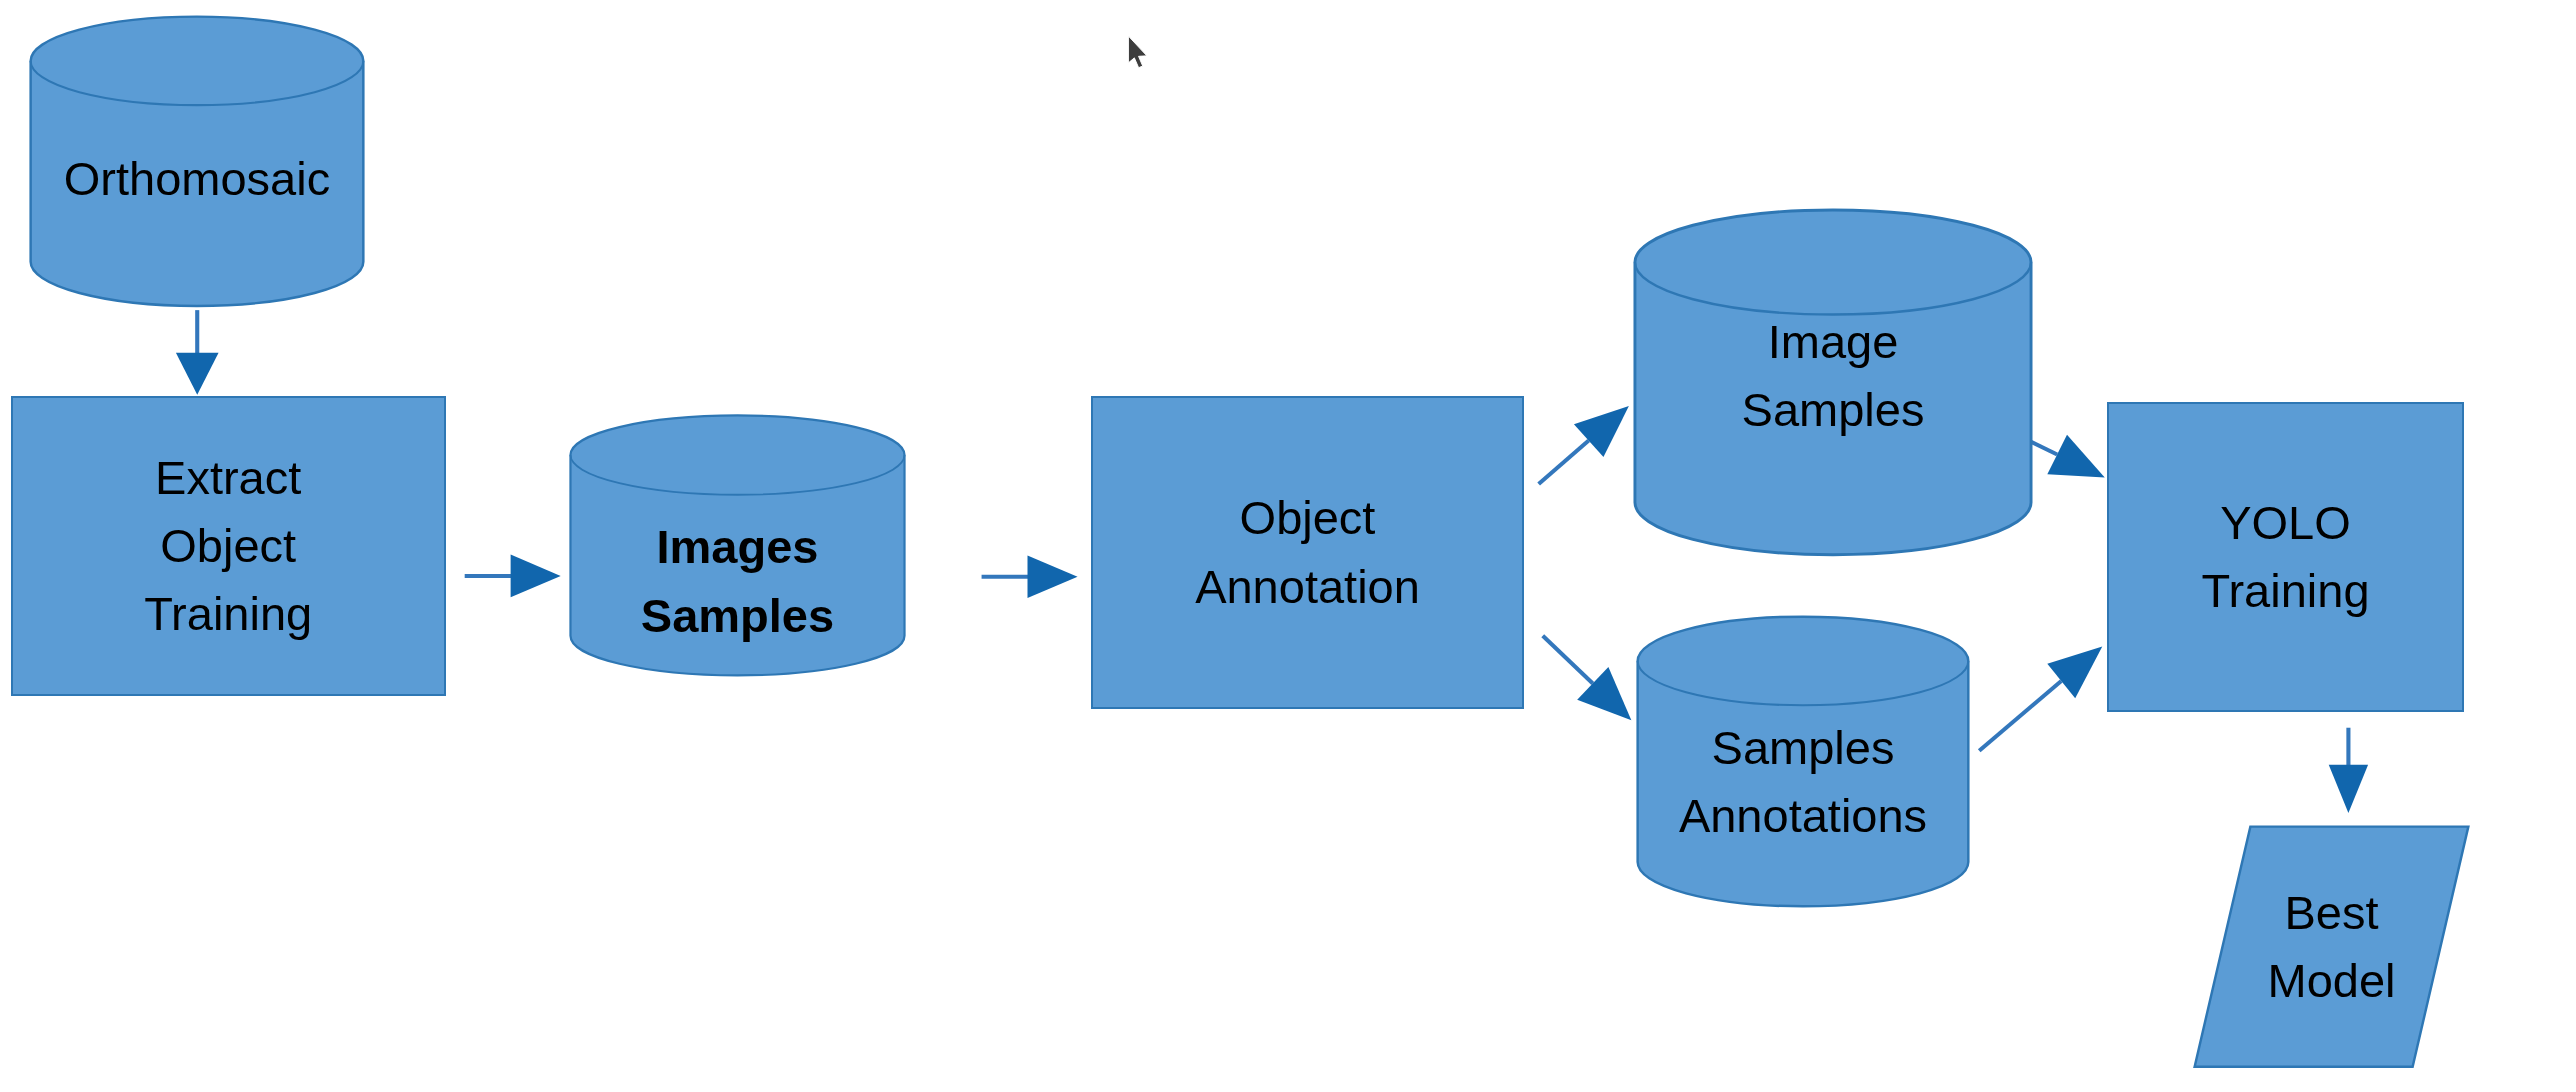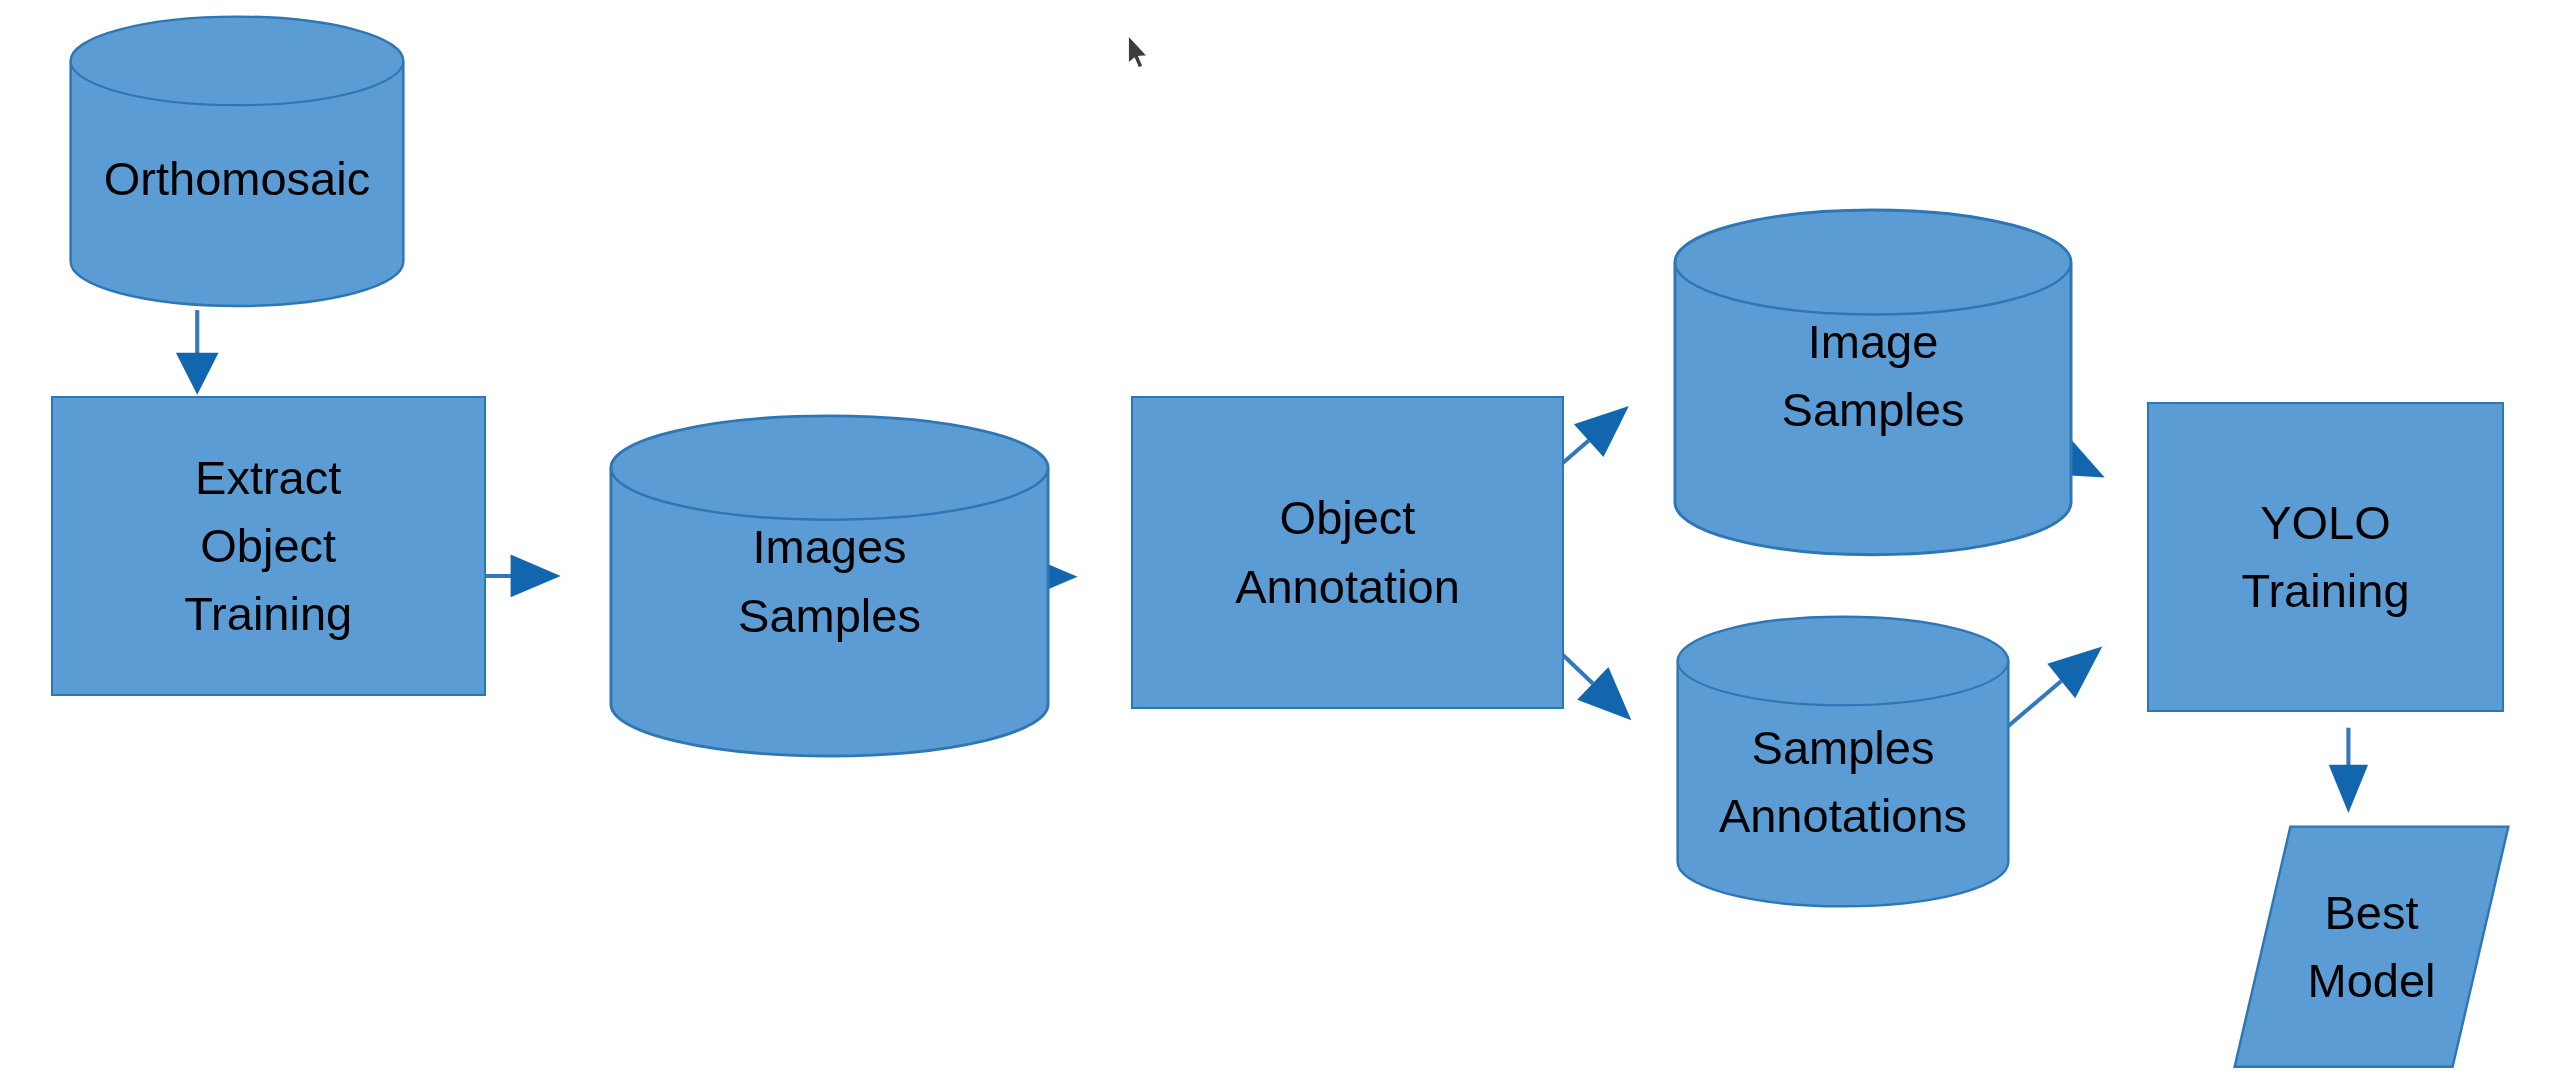--- a/index.html
+++ b/index.html
@@ -4,21 +4,21 @@
 <style>
   html, body { margin: 0; padding: 0; background: #ffffff; }
   #canvas {
     position: relative;
     width: 2576px;
     height: 1092px;
     background: #ffffff;
     font-family: "Liberation Sans", sans-serif;
     overflow: hidden;
   }
-  .node { position: absolute; box-sizing: border-box; margin-left: 40px; }
+  .node { position: absolute; box-sizing: border-box; }
   .node .label {
     position: absolute;
     inset: 0;
     display: flex;
     align-items: center;
     justify-content: center;
     text-align: center;
     white-space: pre-line;
     font-size: 47px;
     line-height: 1.45;
@@ -94,21 +94,21 @@
     </svg>
     <div class="label">Orthomosaic</div>
   </div>
 
   <div class="node rect-node" id="node-extract" style="left:10.7px; top:396px; width:435px; height:300px;">
     <div class="label">Extract
 Object
 Training</div>
   </div>
 
-  <div class="node cyl-node" id="node-images-samples" style="left:569px; top:414px; width:441px; height:294px;">
+  <div class="node cyl-node" id="node-images-samples" style="left:569px; top:414px; width:337px; height:294px;font-weight:bold;">
     <svg viewBox="0 0 459 358">
       <path d="M2,56 A227.5,54 0 0 1 457,56 L457,302 A227.5,54 0 0 1 2,302 Z" fill="#5b9cd5" stroke="#2e77b4" stroke-width="3"></path>
       <path d="M2,56 A227.5,54 0 0 0 457,56" fill="none" stroke="#2e77b4" stroke-width="2.5"></path>
     </svg>
     <div class="label">Images
 Samples</div>
   </div>
 
   <div class="node rect-node" id="node-object-annotation" style="left:1091px; top:396px; width:433px; height:313px;">
     <div class="label">Object

